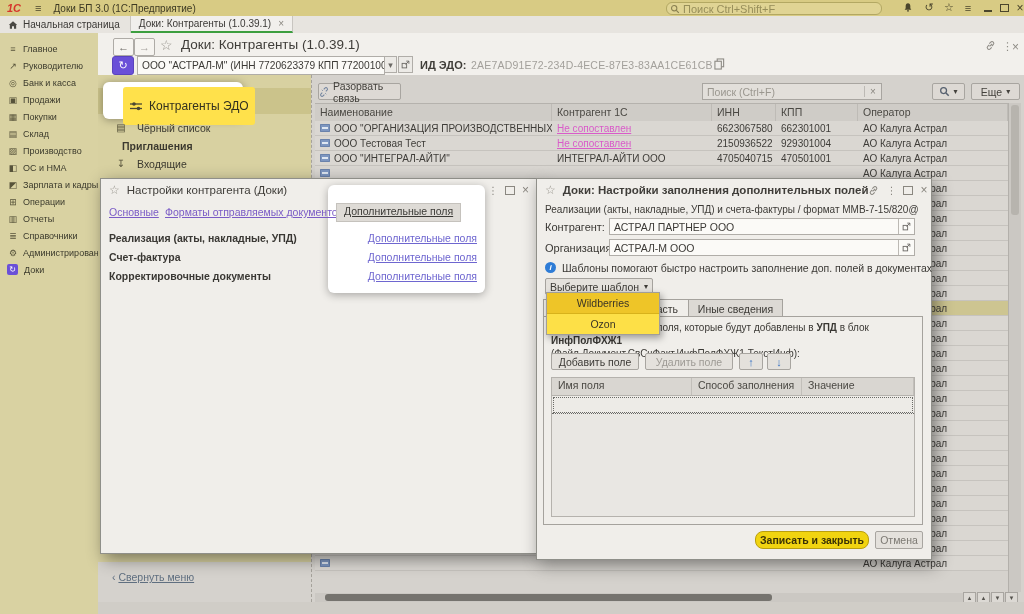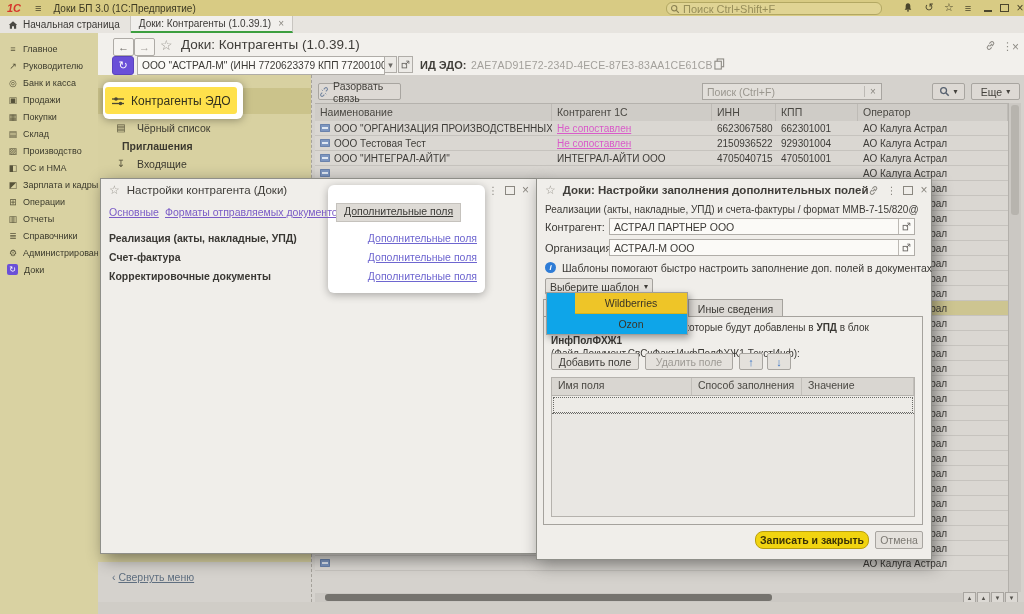--- a/index.html
+++ b/index.html
@@ -56,21 +56,21 @@
   .mini-btn{position:absolute;top:56px;height:17px;border:1px solid #b0ada8;background:#eceae6;color:#6b6965;
     font-size:9px;display:flex;align-items:center;justify-content:center;box-sizing:border-box;}
   .idlabel{position:absolute;left:420px;top:59px;font-weight:bold;font-size:11px;color:#3f3d38;}
   .idvalue{position:absolute;left:471px;top:59px;font-size:10.5px;color:#a3a09b;letter-spacing:.2px;}
 
   
   .navpanel{position:absolute;left:98px;top:75px;width:213px;height:487px;background:#d8d1a1;overflow:hidden;}
   .nav-selbar{position:absolute;left:0;top:13px;width:213px;height:26px;background:#cbc38b;}
   .nav-spot{position:absolute;left:5px;top:7px;width:140px;height:37px;background:#fff;border-radius:6px;
     box-shadow:0 1px 8px rgba(0,0,0,.35);}
-  .nav-hl{position:absolute;left:7px;top:12px;width:132px;height:27px;background:#ffe14b;border-radius:3px;
+  .nav-hl{position:absolute;left:25px;top:12px;width:132px;height:38px;background:#ffe14b;border-radius:3px;
     display:flex;align-items:center;}
   .nav-hl .tx{font-size:12px;color:#33311f;margin-left:6px;white-space:nowrap;}
   .nav-item{position:absolute;left:0;width:213px;height:17px;display:flex;align-items:center;}
   .nav-item .ic{width:16px;margin-left:15px;font-size:10px;color:#55513a;text-align:center;}
   .nav-item .tx{font-size:10.5px;color:#3c3a30;margin-left:8px;}
   .nav-item .tx.b{font-weight:bold;margin-left:24px;}
   .collapse{position:absolute;left:112px;top:571px;font-size:10.5px;color:#5f6f80;}
   .collapse u{text-decoration:underline;}
 
   
@@ -150,22 +150,22 @@
   .d2-btn.arr{color:#3b74c4;font-size:11px;}
   .d2-grid{position:absolute;left:14px;top:198px;width:364px;height:140px;border:1px solid #b5b2ad;background:#e9e7e3;box-sizing:border-box;}
   .d2-ghead{display:grid;grid-template-columns:140px 110px 1fr;height:17px;background:#d9d6d1;border-bottom:1px solid #b5b2ad;}
   .d2-ghead div{font-size:10.5px;color:#4a4843;padding:1px 0 0 6px;border-right:1px solid #c2bfba;}
   .d2-gfocus{height:17px;background:#edebe7;border-bottom:1px dotted #6a6a66;outline:1px dotted #6a6a66;outline-offset:-2px;}
   .ybtn{position:absolute;top:352px;height:18px;background:#f1d410;border:1px solid #b99f0d;border-radius:8px;
     font-weight:bold;font-size:10.5px;color:#3a3205;display:flex;align-items:center;justify-content:center;box-sizing:border-box;}
   .gbtn{position:absolute;top:352px;height:18px;border:1px solid #a8a5a0;background:#e4e1dc;border-radius:2px;
     font-size:10.5px;color:#7c7973;display:flex;align-items:center;justify-content:center;box-sizing:border-box;}
 
-  .dropdown{position:absolute;left:9px;top:113px;width:112px;background:#0ea5e9;border:1px solid #a19e99;
-    box-shadow:2px 3px 7px rgba(0,0,0,.35);z-index:30;padding-left:28px;}
+  .dropdown{position:absolute;left:9px;top:113px;width:112px;background:#fde047;border:1px solid #a19e99;
+    box-shadow:2px 3px 7px rgba(0,0,0,.35);z-index:30;}
   .dd-item{height:20px;font-size:10.5px;color:#3a3426;display:flex;align-items:center;justify-content:center;}
   .dd-item.sel{background:#eec528;border-bottom:1px solid #d8b21a;}
 </style>
 </head>
 <body>
 
 <div id="screen">
 
   <div class="titlebar">
     <span class="logo1c">1С</span>

